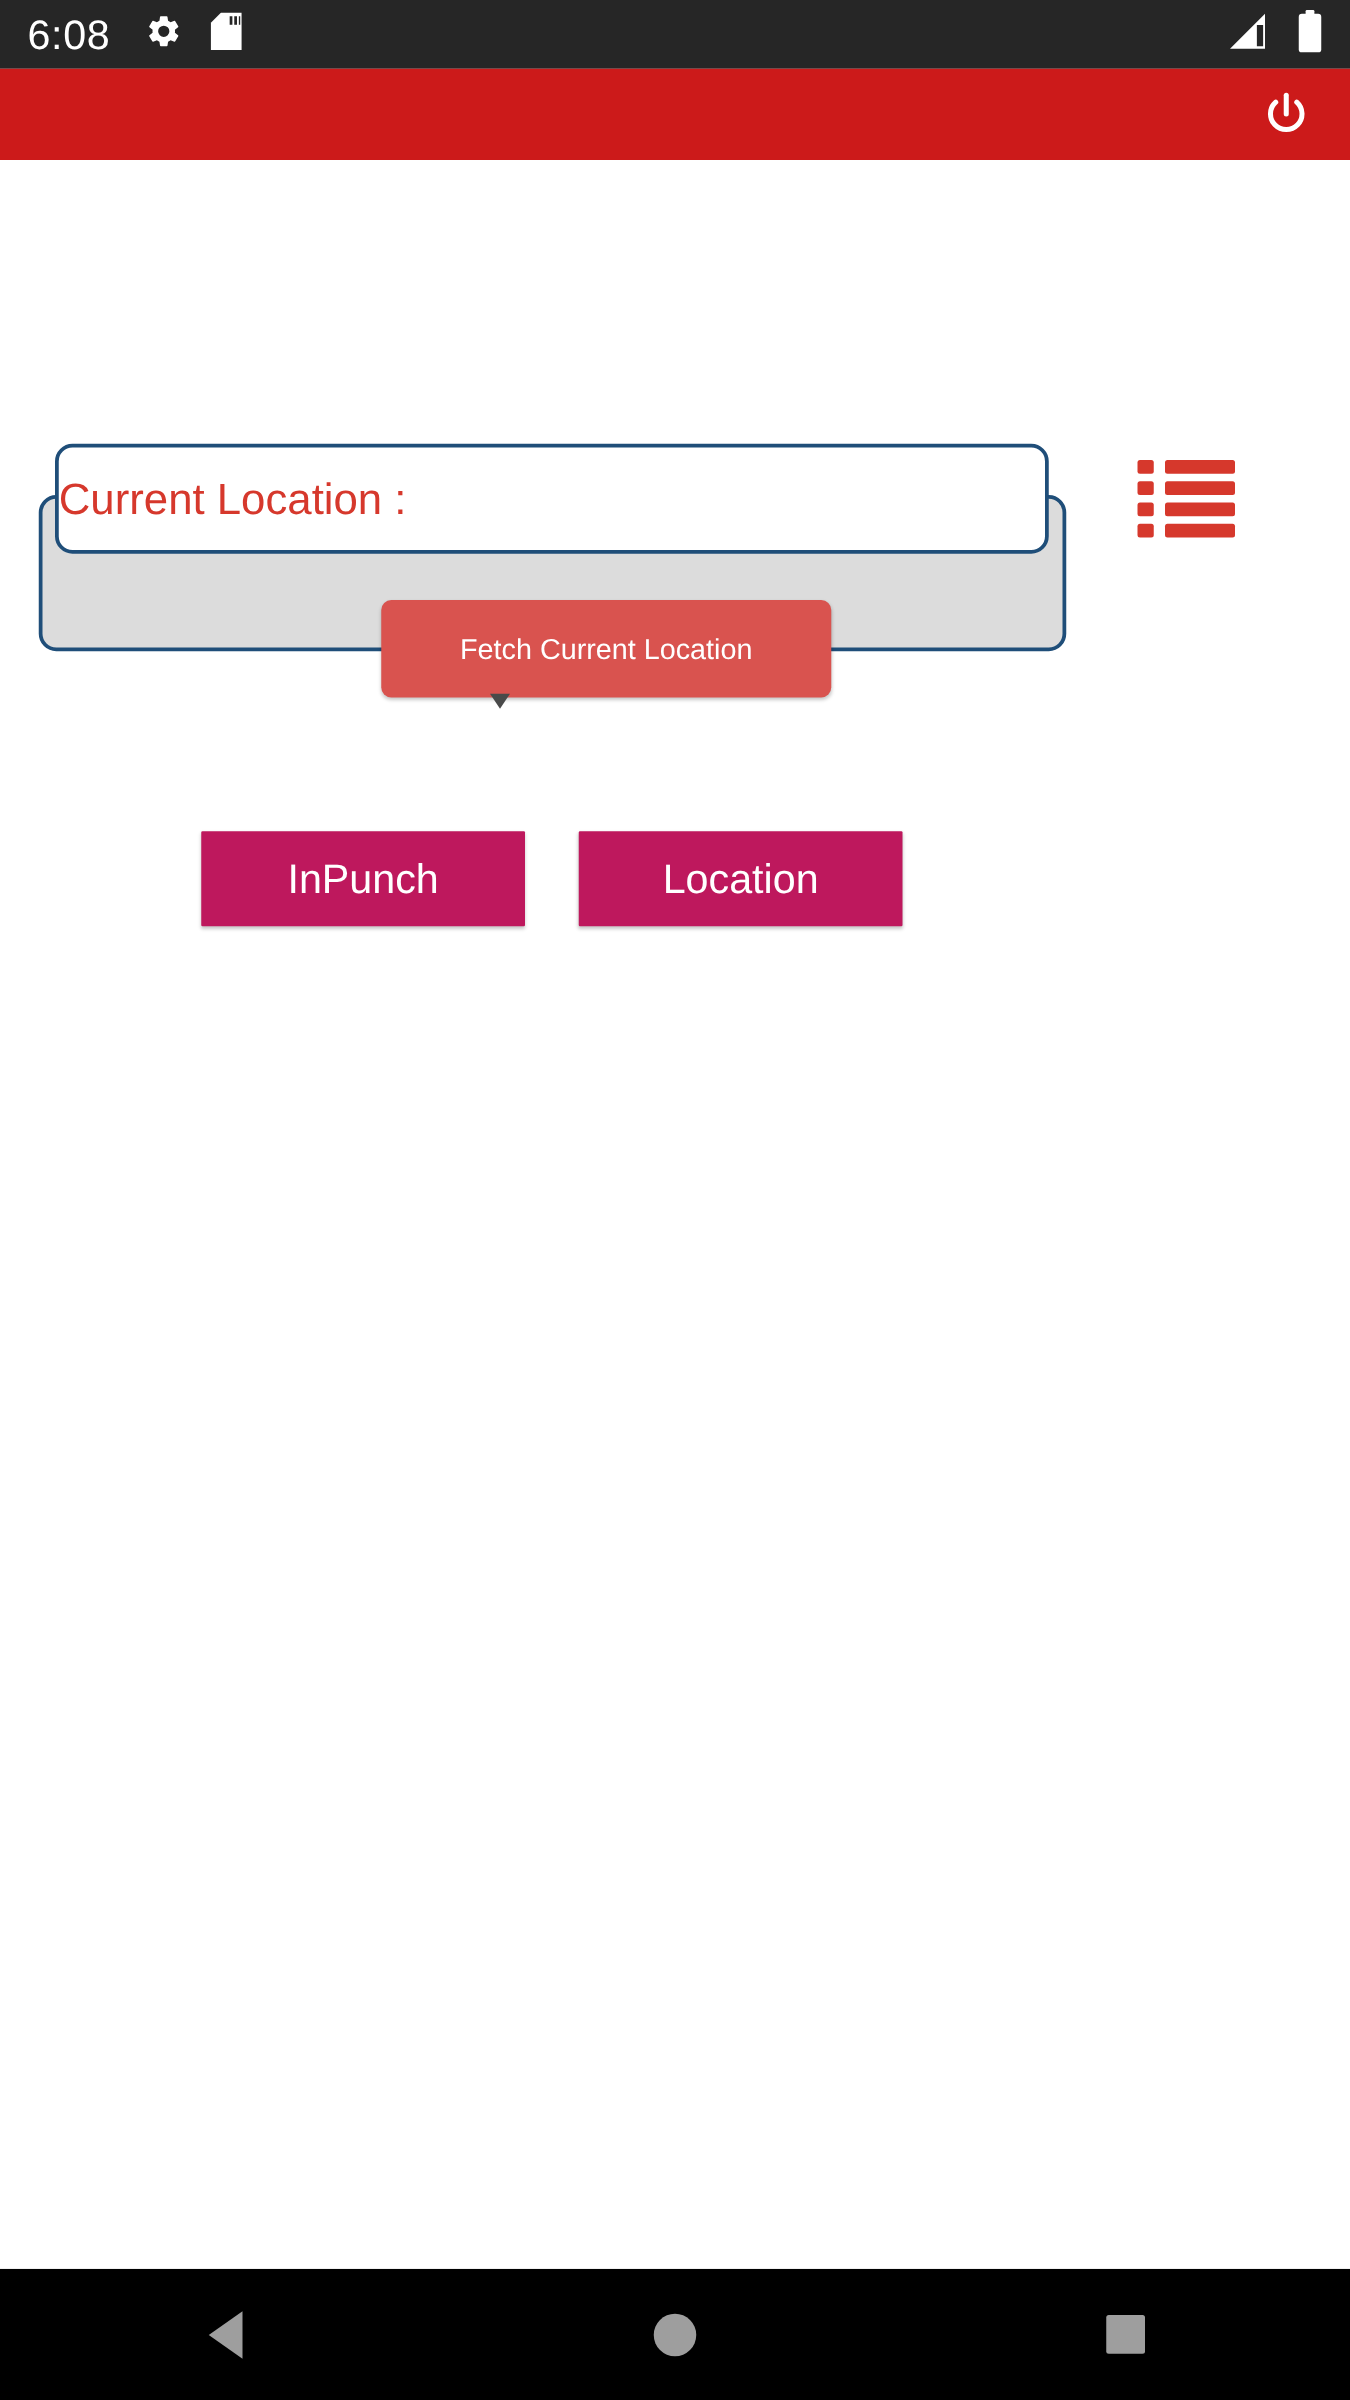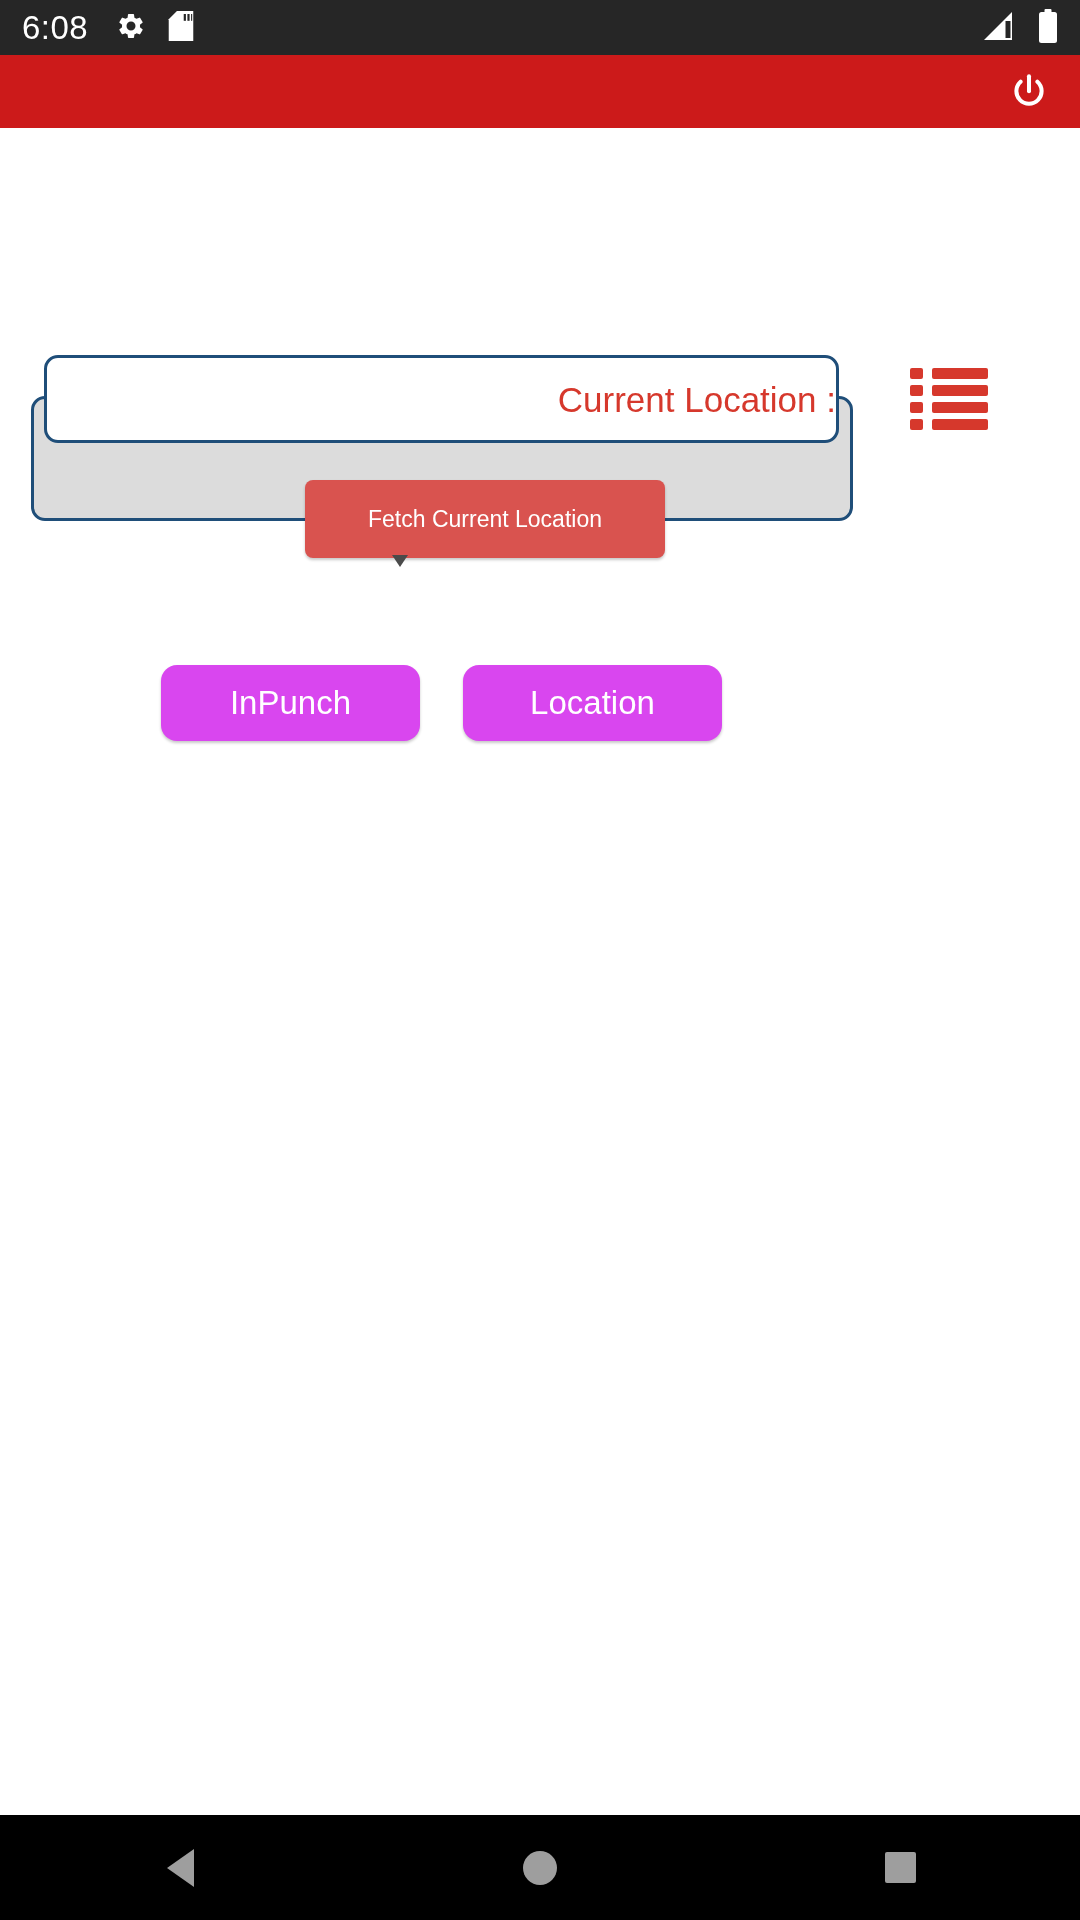--- a/index.html
+++ b/index.html
@@ -156,21 +156,21 @@
     position: absolute;
     left: 44px;
     top: 227px;
     width: 795px;
     height: 88px;
     background: #ffffff;
     border: 3px solid #1F4E79;
     border-radius: 14px;
     display: flex;
     align-items: center;
-    justify-content: flex-end;
+    justify-content: flex-start;
   }
   #location-label {
     color: #D6382C;
     font-size: 35px;
     line-height: 1;
   }
 
   #fetch-location-button {
     position: absolute;
     left: 262px;
@@ -204,23 +204,23 @@
     top: 537px;
     left: 0;
     width: 1080px;
     display: flex;
     gap: 43px;
     padding-left: 161px;
   }
   .punch-button {
     width: 259px;
     height: 76px;
-    background: #d946ef;
+    background: #be185d;
     border: none;
-    border-radius: 16px;
+    border-radius: 1px;
     color: #ffffff;
     font-size: 33px;
     font-family: "Liberation Sans", sans-serif;
     cursor: pointer;
     box-shadow: 0 2px 3px rgba(0,0,0,0.22);
   }
 
   
   #nav-bar {
     height: 105px;

